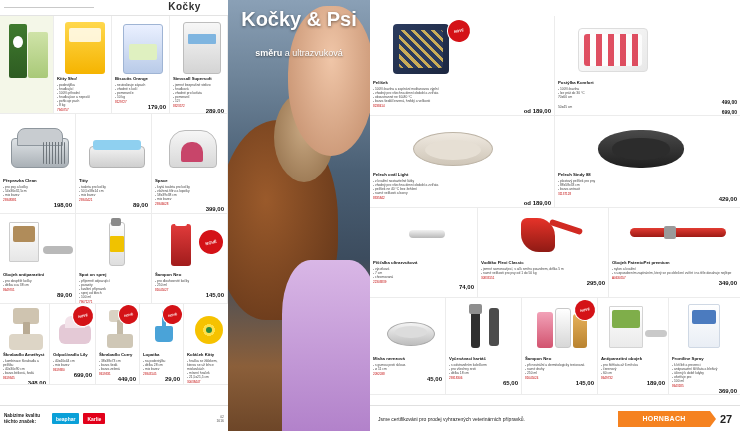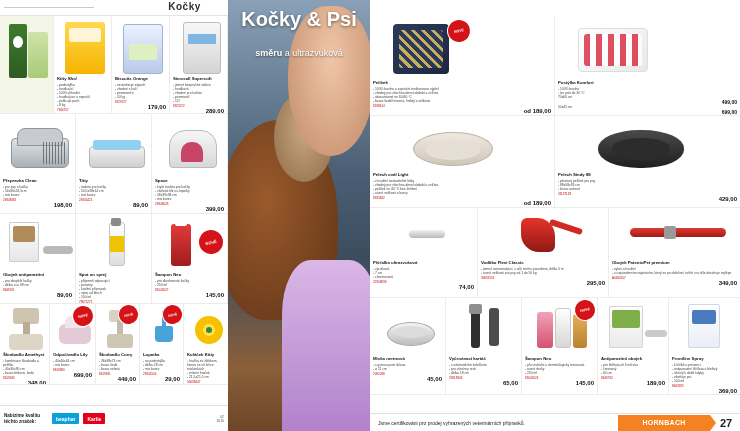--- a/index.html
+++ b/index.html
@@ -82,21 +82,21 @@
   
   .lfooter {
     position:absolute; left:0; bottom:0; width:228px; height:26px;
     background:#ffffff; border-top:1px solid #e0e0e0;
     display:flex; align-items:center; gap:4px; padding:0 4px;
   }
   .lfooter .txt { font-size:4.6px; font-weight:bold; color:#222; line-height:1.2; width:44px; }
   .brandchip { height:11px; border-radius:1px; display:flex; align-items:center; justify-content:center; font-size:5px; font-weight:bold; color:#fff; padding:0 4px; }
 
   .rfooter {
-    position:absolute; left:0; bottom:0; width:370px; height:18px;
+    position:absolute; left:0; bottom:0; width:370px; height:26px;
     background:#ffffff; border-top:1px solid #e0e0e0; display:flex; align-items:center;
   }
   .cert { font-size:5px; color:#222; padding-left:8px; flex:1; }
   .hbrand {
     width:92px; height:16px; background:#f58220; color:#fff;
     font-size:7px; font-weight:bold; display:flex; align-items:center; justify-content:center;
     letter-spacing:.3px; margin-right:2px; position:relative;
   }
   .hbrand:after{
     content:""; position:absolute; right:-6px; top:0; border-left:6px solid #f58220;

